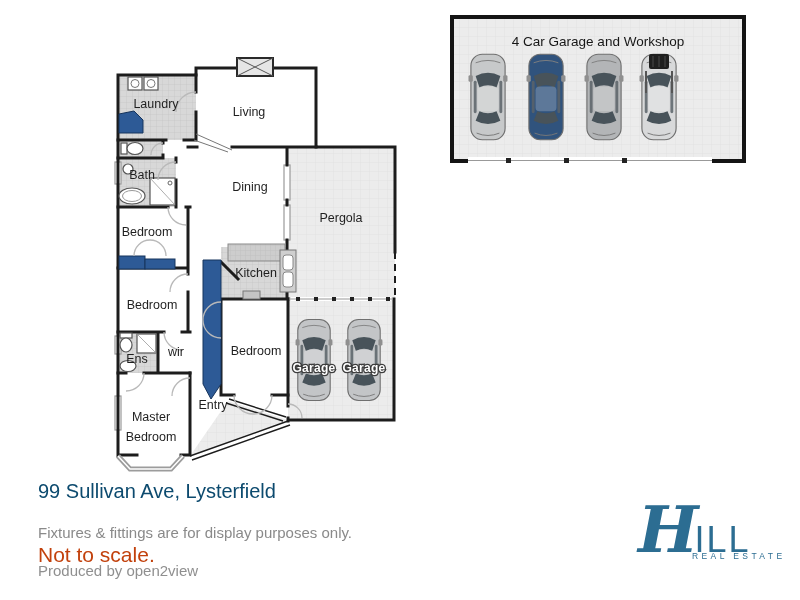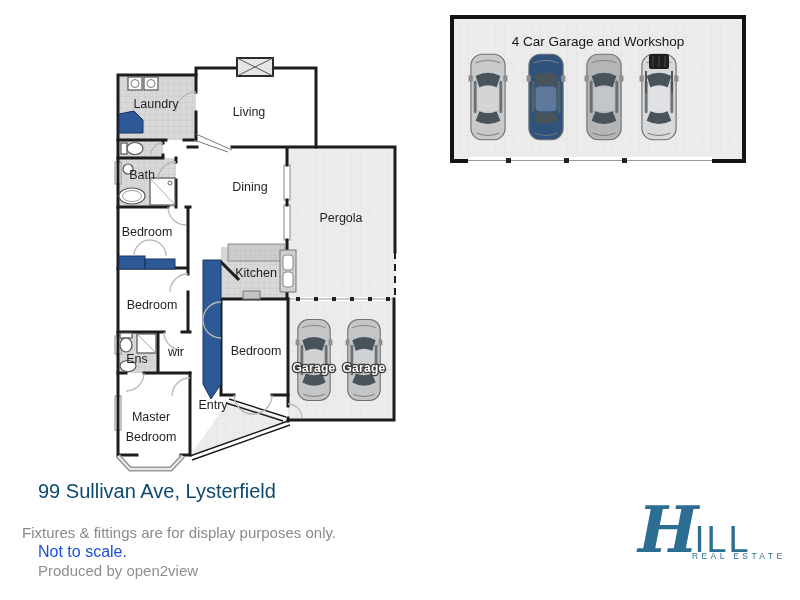--- a/index.html
+++ b/index.html
@@ -13,22 +13,22 @@
   .wall{stroke:#1c1c1c;stroke-width:3;fill:none;stroke-linecap:square}
   .wall-thin{stroke:#1c1c1c;stroke-width:1.4;fill:none}
   .wall-dash{stroke:#1c1c1c;stroke-width:2;fill:none;stroke-dasharray:7 5}
   .doorline{stroke:#999;stroke-width:1.2;fill:none}
   .arc{stroke:#b9b9b9;stroke-width:1.3;fill:none}
   .fixture{stroke:#555;stroke-width:1.2;fill:#ffffff}
   .window{fill:#ffffff;stroke:#9a9a9a;stroke-width:1.2}
   .marker{stroke:#777;stroke-width:1;fill:none}
 
   .footer-address{position:absolute;left:38px;top:480px;font-size:20px;color:#0c4a6e}
-  .footer-disc1{position:absolute;left:22px;top:524px;font-size:15px;color:#8a8a8a}
-  .footer-disc2{position:absolute;left:38px;top:543px;font-size:16px;color:#1d4ed8}
+  .footer-disc1{position:absolute;left:38px;top:524px;font-size:15px;color:#8a8a8a}
+  .footer-disc2{position:absolute;left:38px;top:543px;font-size:21px;color:#c2410c}
   .footer-produced{position:absolute;left:38px;top:562px;font-size:15px;color:#8f8f8f}
 
   .logo{position:absolute;left:638px;top:498px;width:150px;height:95px;color:#2c6d92}
   .logo-row{display:flex;align-items:baseline}
   .logo-h{font-family:"DejaVu Serif",serif;font-style:italic;font-size:64px;line-height:1;font-weight:600}
   .logo-ill{font-family:Liberation Sans, sans-serif;font-size:36px;line-height:1;letter-spacing:2px;margin-left:-4px}
   .logo-sub{font-family:Liberation Sans, sans-serif;font-size:8.5px;letter-spacing:3.4px;margin:-11px 0 0 54px;white-space:nowrap}
 </style>
 </head>
 <body>

